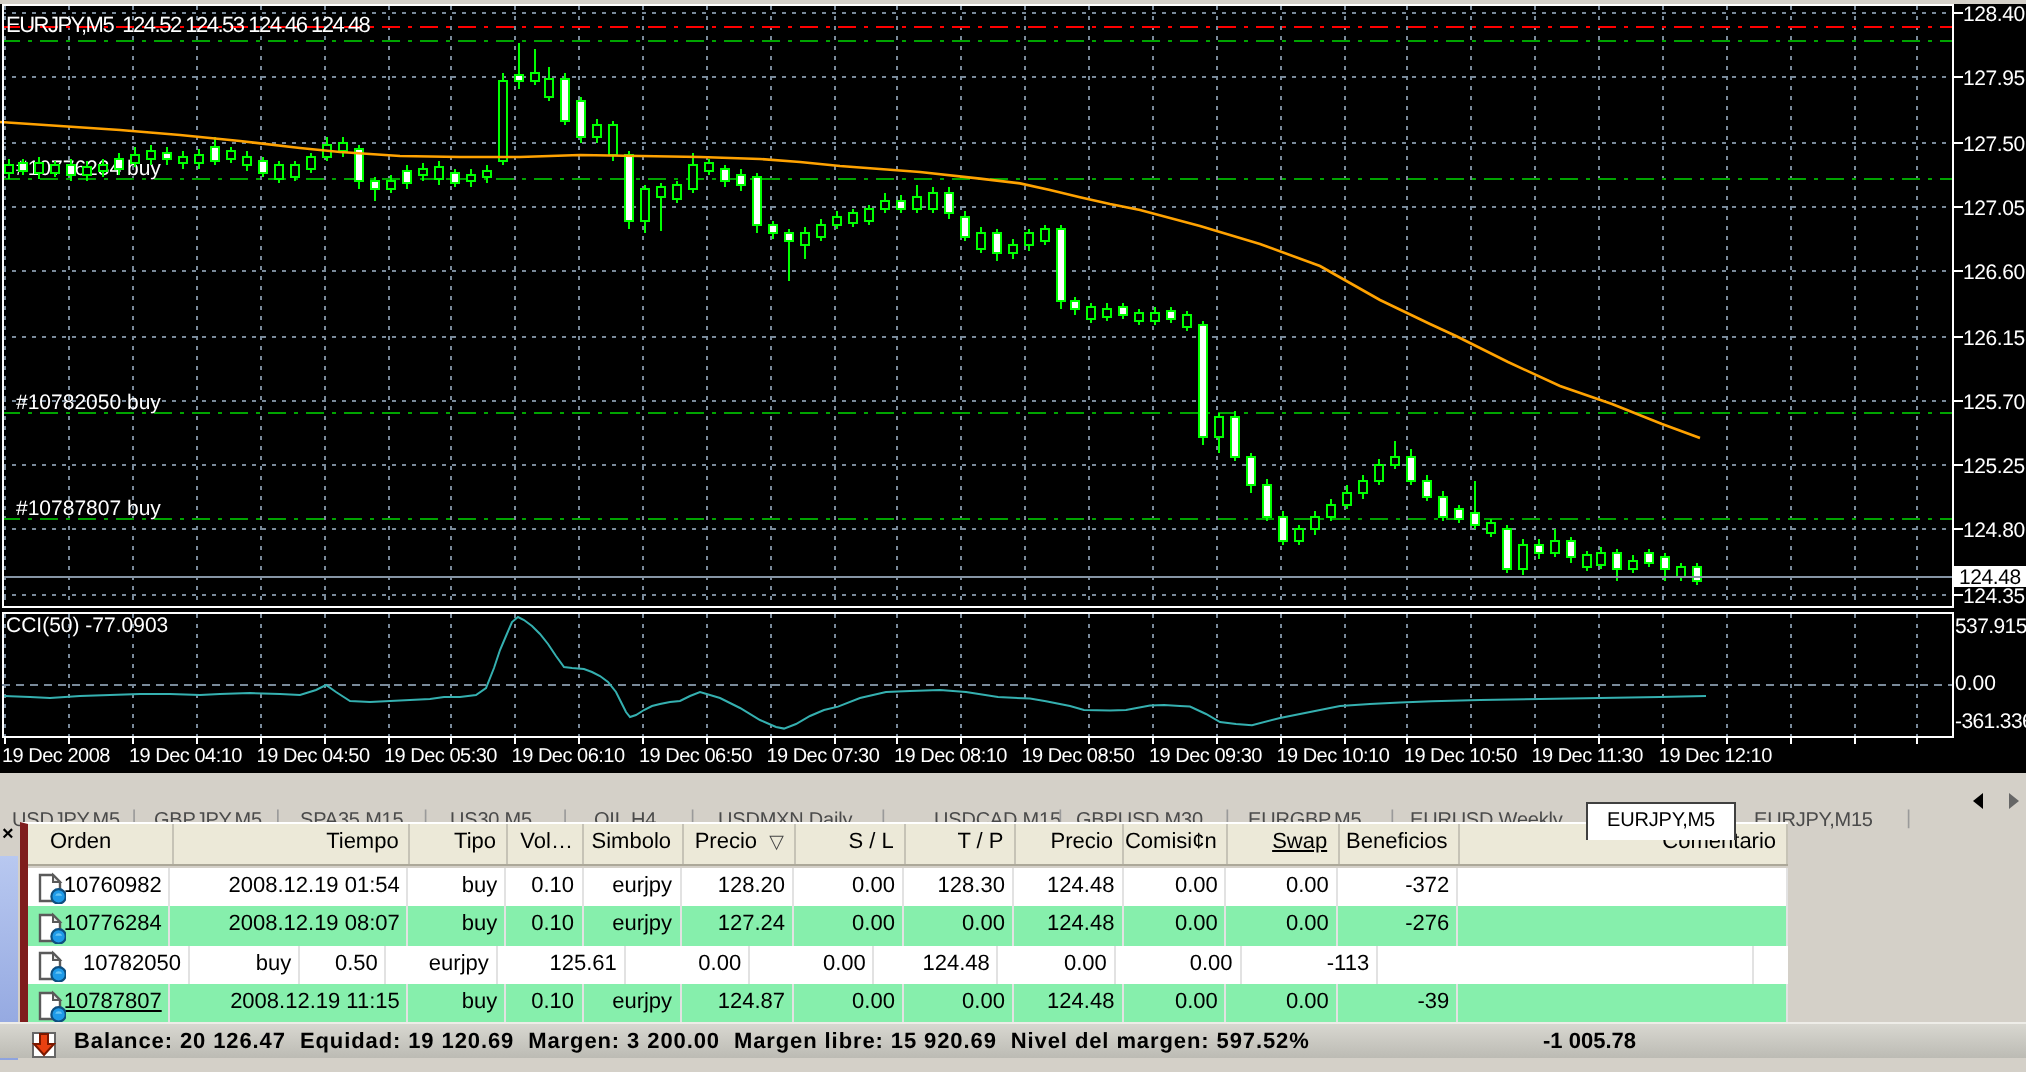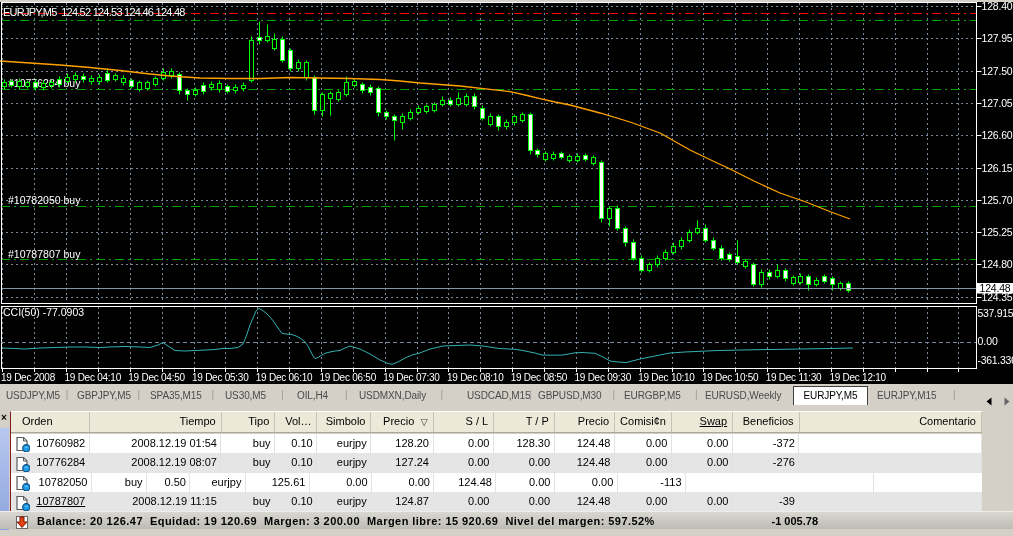--- a/index.html
+++ b/index.html
@@ -1,36 +1,36 @@
 <!DOCTYPE html>
 <html><head><meta charset="utf-8"><style>
 * { margin:0; padding:0; box-sizing:border-box; }
 html,body { width:1013px; height:536px; overflow:hidden; background:#d4d0c8;
   font-family:"Liberation Sans", sans-serif; }
 #chart { position:absolute; left:0; top:0; width:1013px; height:387px; }
-#tabbar { position:absolute; left:0; top:384px; width:1013px; height:25px;
+#tabbar { position:absolute; left:0; top:399px; width:1013px; height:25px;
   background:#d4d0c8; font-size:10px; color:#4a4a4a; white-space:nowrap; }
 #tabbar .inner { position:absolute; left:0; top:0; width:100%; height:100%; }
 .tab { position:absolute; top:6px; line-height:12px; letter-spacing:-0.1px; }
 .sep { position:absolute; top:5px; color:#9a9a9a; }
 .tab.active { background:#ffffff; color:#000; text-align:center;
   border:1px solid #404040; border-bottom:none; top:1.5px; height:19px; line-height:17px;
   z-index:2; }
 #tabarrows { position:absolute; left:983px; top:393px; width:30px; height:10px; }
-#term { position:absolute; left:10px; top:411px; width:972px; height:100px;
-  border-top:1px solid #ffffff; border-left:1px solid #7f1d1d; }
+#term { position:absolute; left:10px; top:411px; width:884px; height:100px;
+  border-top:1px solid #ffffff; border-left:4px solid #7f1d1d; }
 #thead { position:absolute; left:0; top:0; width:100%; height:20.5px;
   background:#ece9d8; border-bottom:1px solid #aca899; font-size:11px; color:#000;
   display:flex; }
 .hc { height:100%; line-height:19px; text-align:right; padding-right:5px;
   border-right:1px solid #c6c3b6; overflow:hidden; }
 .tri { font-size:9.5px; color:#444; position:relative; top:-0.5px; }
 #tbody { position:absolute; left:0; top:21.5px; width:100%; }
 .row { height:19.6px; background:#ffffff; display:flex; font-size:11px; color:#000; }
-.row.odd { background:#e5e5e5; }
+.row.odd { background:#86efac; }
 .c { height:100%; line-height:19.6px; text-align:right; padding-right:3.5px;
   border-right:1px solid #e2e2e2; position:relative; }
 .icon { position:absolute; left:5px; top:2.5px; }
 #xbtn { position:absolute; left:1px; top:413px; width:9px; height:9px; font-size:10px;
   font-weight:bold; color:#000; line-height:9px; }
 #bluebar { position:absolute; left:0; top:427px; width:9px; height:102.5px;
   background:linear-gradient(to bottom, #b8c8f0, #8ea3de); border-top:1px solid #d4d0c8;}
 #status { position:absolute; left:0px; top:510.8px; width:1013px; height:18.7px;
   background:linear-gradient(to bottom,#d8d7d0,#bcbbb4); border-top:1px solid #eeede8;
   font-size:11px; font-weight:bold; color:#000; line-height:18.7px; }

